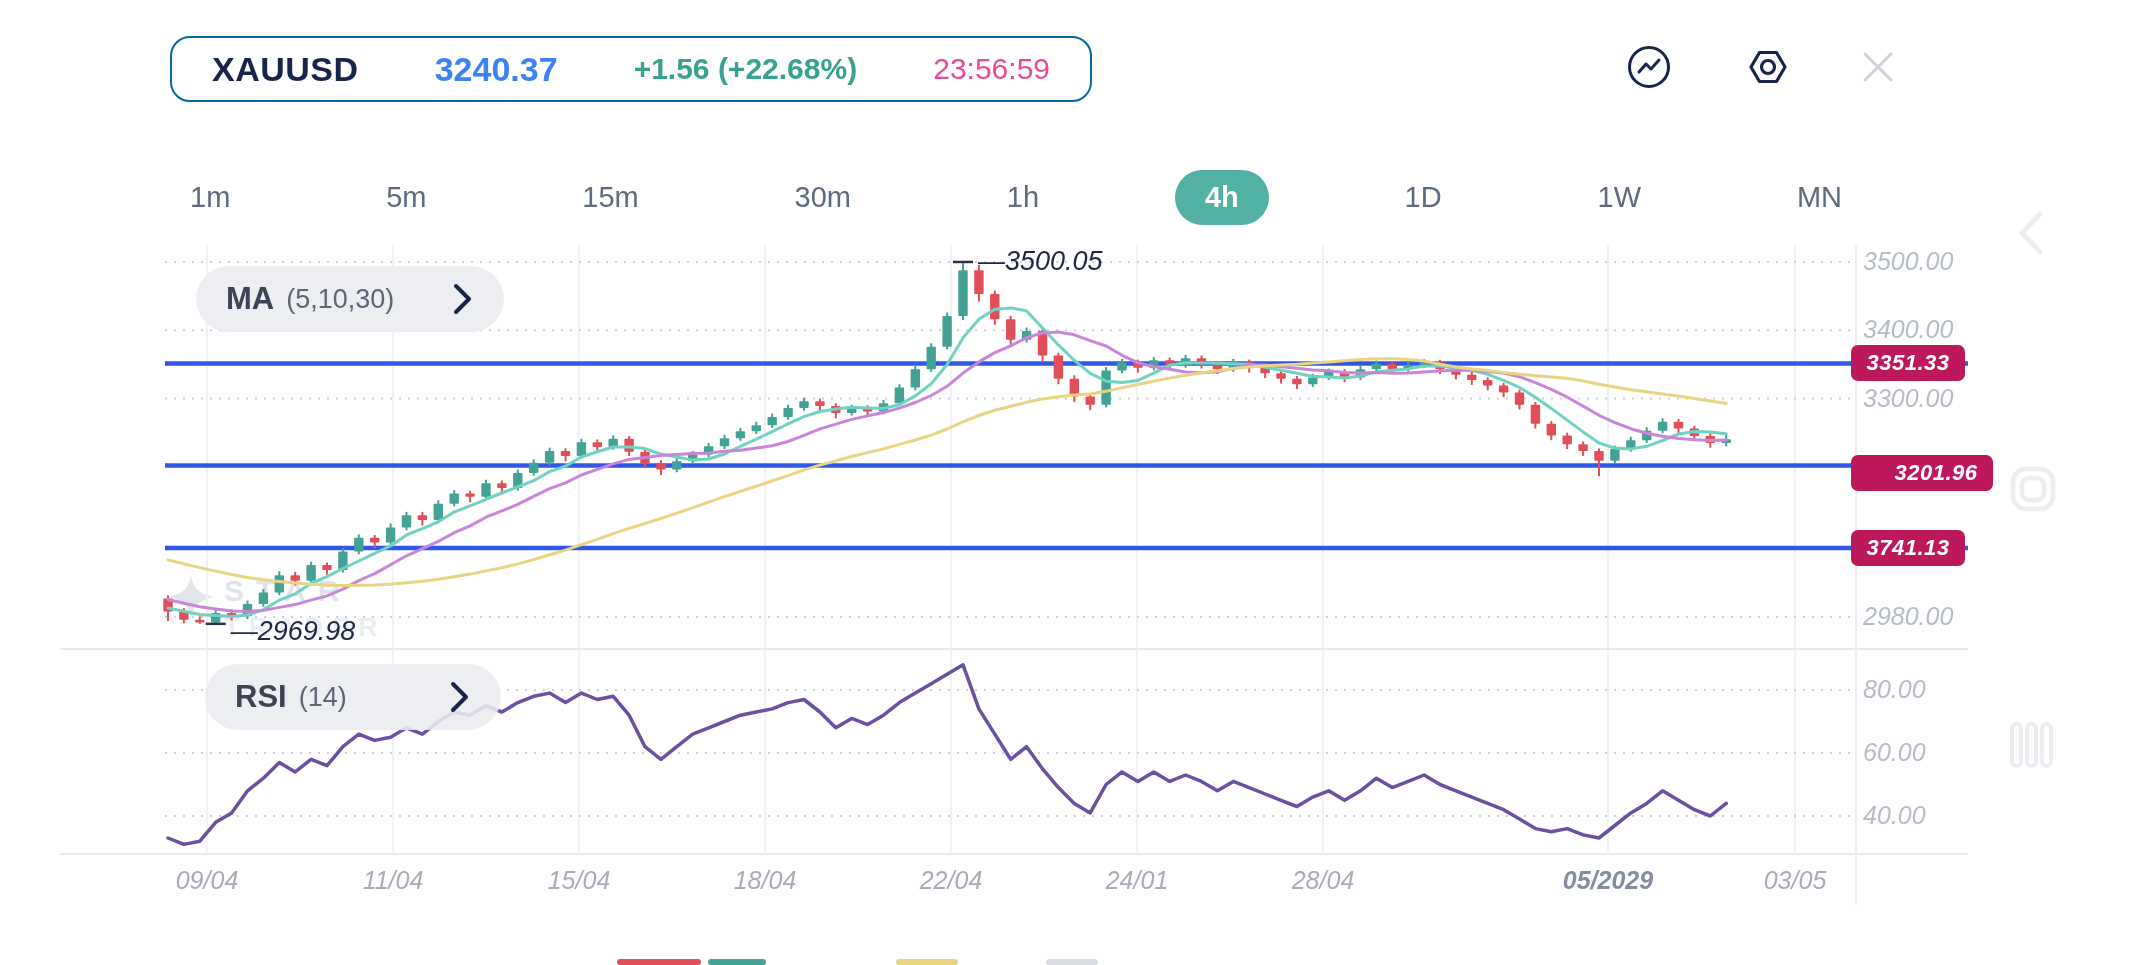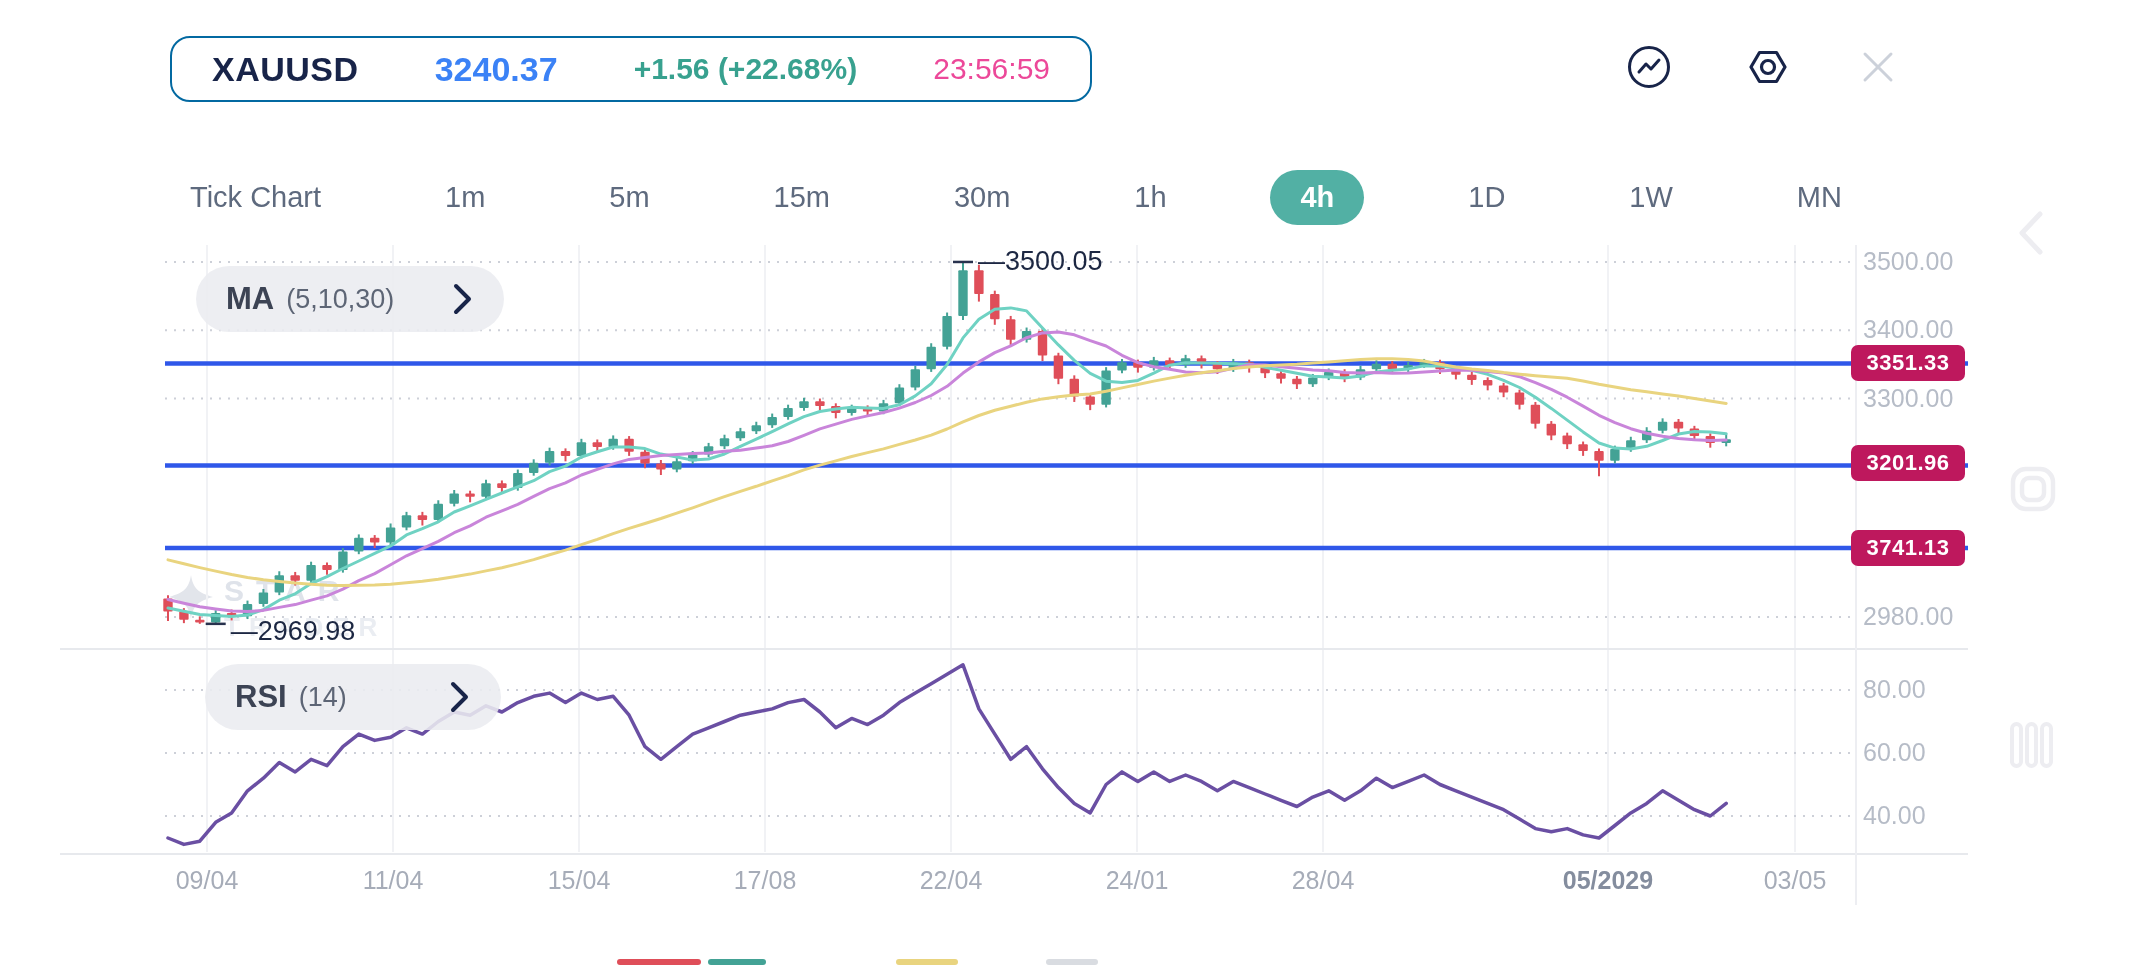--- a/index.html
+++ b/index.html
@@ -28,21 +28,21 @@
   .tab{font-size:29px;color:#5e6a7e;padding:11px 20px;border-radius:31px;cursor:pointer;white-space:nowrap;}
   .tab.active{background:#52b0a4;color:#ffffff;font-weight:700;padding:11px 30px;}
   
   #watermark{
     position:absolute;left:168px;top:574px;z-index:1;display:flex;align-items:flex-start;
   }
   #watermark .wm-text{margin-left:10px;}
   .wm-l1{font-size:30px;font-weight:700;letter-spacing:12px;color:#dfe3ea;}
   .wm-l2{font-size:26px;font-weight:700;letter-spacing:9px;color:#eaedf2;margin-top:4px;}
   #chart-svg{position:absolute;left:0;top:0;z-index:2;}
-  #label-layer{position:absolute;left:0;top:0;width:2145px;height:775px;z-index:4;pointer-events:none;}
+  #label-layer{position:absolute;left:0;top:0;width:2145px;height:775px;z-index:4;pointer-events:none;font-style:italic;}
   .axis-label{position:absolute;left:1863px;font-size:25px;color:#b6bcc7;}
   .level-badge{
     position:absolute;left:1851px;width:114px;height:36px;background:#be185d;
     color:#fff;font-size:22px;font-weight:600;border-radius:7px;
     display:flex;align-items:center;justify-content:center;letter-spacing:.5px;
   }
   .date-label{position:absolute;top:866px;font-size:25px;color:#a6acb8;transform:translateX(-50%);white-space:nowrap;}
   .date-label.bold{color:#848d9e;font-weight:700;}
   .annot{position:absolute;font-size:27px;font-weight:500;color:#1c2742;white-space:nowrap;}
   
@@ -75,21 +75,20 @@
 <svg class="hicon" style="left:1745px;" viewBox="0 0 46 46">
   <path d="M6 23 L14.5 8.5 H31.5 L40 23 L31.5 37.5 H14.5 Z" fill="none" stroke="#182449" stroke-width="3.2" stroke-linejoin="round"></path>
   <circle cx="23" cy="23" r="6.5" fill="none" stroke="#182449" stroke-width="3.2"></circle>
 </svg>
 <svg class="hicon" style="left:1857px;top:46px;width:42px;height:42px;" viewBox="0 0 42 42">
   <line x1="8" y1="8" x2="34" y2="34" stroke="#ccd1da" stroke-width="3" stroke-linecap="round"></line>
   <line x1="34" y1="8" x2="8" y2="34" stroke="#ccd1da" stroke-width="3" stroke-linecap="round"></line>
 </svg>
 
 <div class="tabs">
-  <div class="tab">Tick Chart</div>
   <div class="tab">1m</div>
   <div class="tab">5m</div>
   <div class="tab">15m</div>
   <div class="tab">30m</div>
   <div class="tab">1h</div>
   <div class="tab active">4h</div>
   <div class="tab">1D</div>
   <div class="tab">1W</div>
   <div class="tab">MN</div>
 </div>
@@ -340,26 +339,26 @@
     <div class="annot" style="left: 978px; top: 245.966px;">—3500.05</div>
     <div class="annot" style="left: 230.7px; top: 615.841px;">—2969.98</div>
     <div class="axis-label" style="top: 247px;">3500.00</div>
     <div class="axis-label" style="top: 315.269px;">3400.00</div>
     <div class="axis-label" style="top: 383.538px;">3300.00</div>
     <div class="axis-label" style="top: 602px;">2980.00</div>
     <div class="axis-label" style="top: 675px;">80.00</div>
     <div class="axis-label" style="top: 738px;">60.00</div>
     <div class="axis-label" style="top: 801px;">40.00</div>
     <div class="level-badge" style="top: 345.496px;">3351.33</div>
-    <div class="level-badge" style="top: 445px;">3201.96</div>
+    <div class="level-badge" style="top: 455px; padding-left: 28px;">3201.96</div>
     <div class="level-badge" style="top: 529.939px;">3741.13</div>
     <div class="date-label" style="left: 207px;">09/04</div>
     <div class="date-label" style="left: 393px;">11/04</div>
     <div class="date-label" style="left: 579px;">15/04</div>
-    <div class="date-label" style="left: 765px;">17/08</div>
+    <div class="date-label" style="left: 765px;">18/04</div>
     <div class="date-label" style="left: 951px;">22/04</div>
     <div class="date-label" style="left: 1137px;">24/01</div>
     <div class="date-label" style="left: 1323px;">28/04</div>
     <div class="date-label bold" style="left: 1608px;">05/2029</div>
     <div class="date-label" style="left: 1795px;">03/05</div>
   </div>
 
 <div id="ma-pill" class="ind-pill">
   <span class="ind-name">MA</span>
   <span class="ind-params">(5,10,30)</span>

